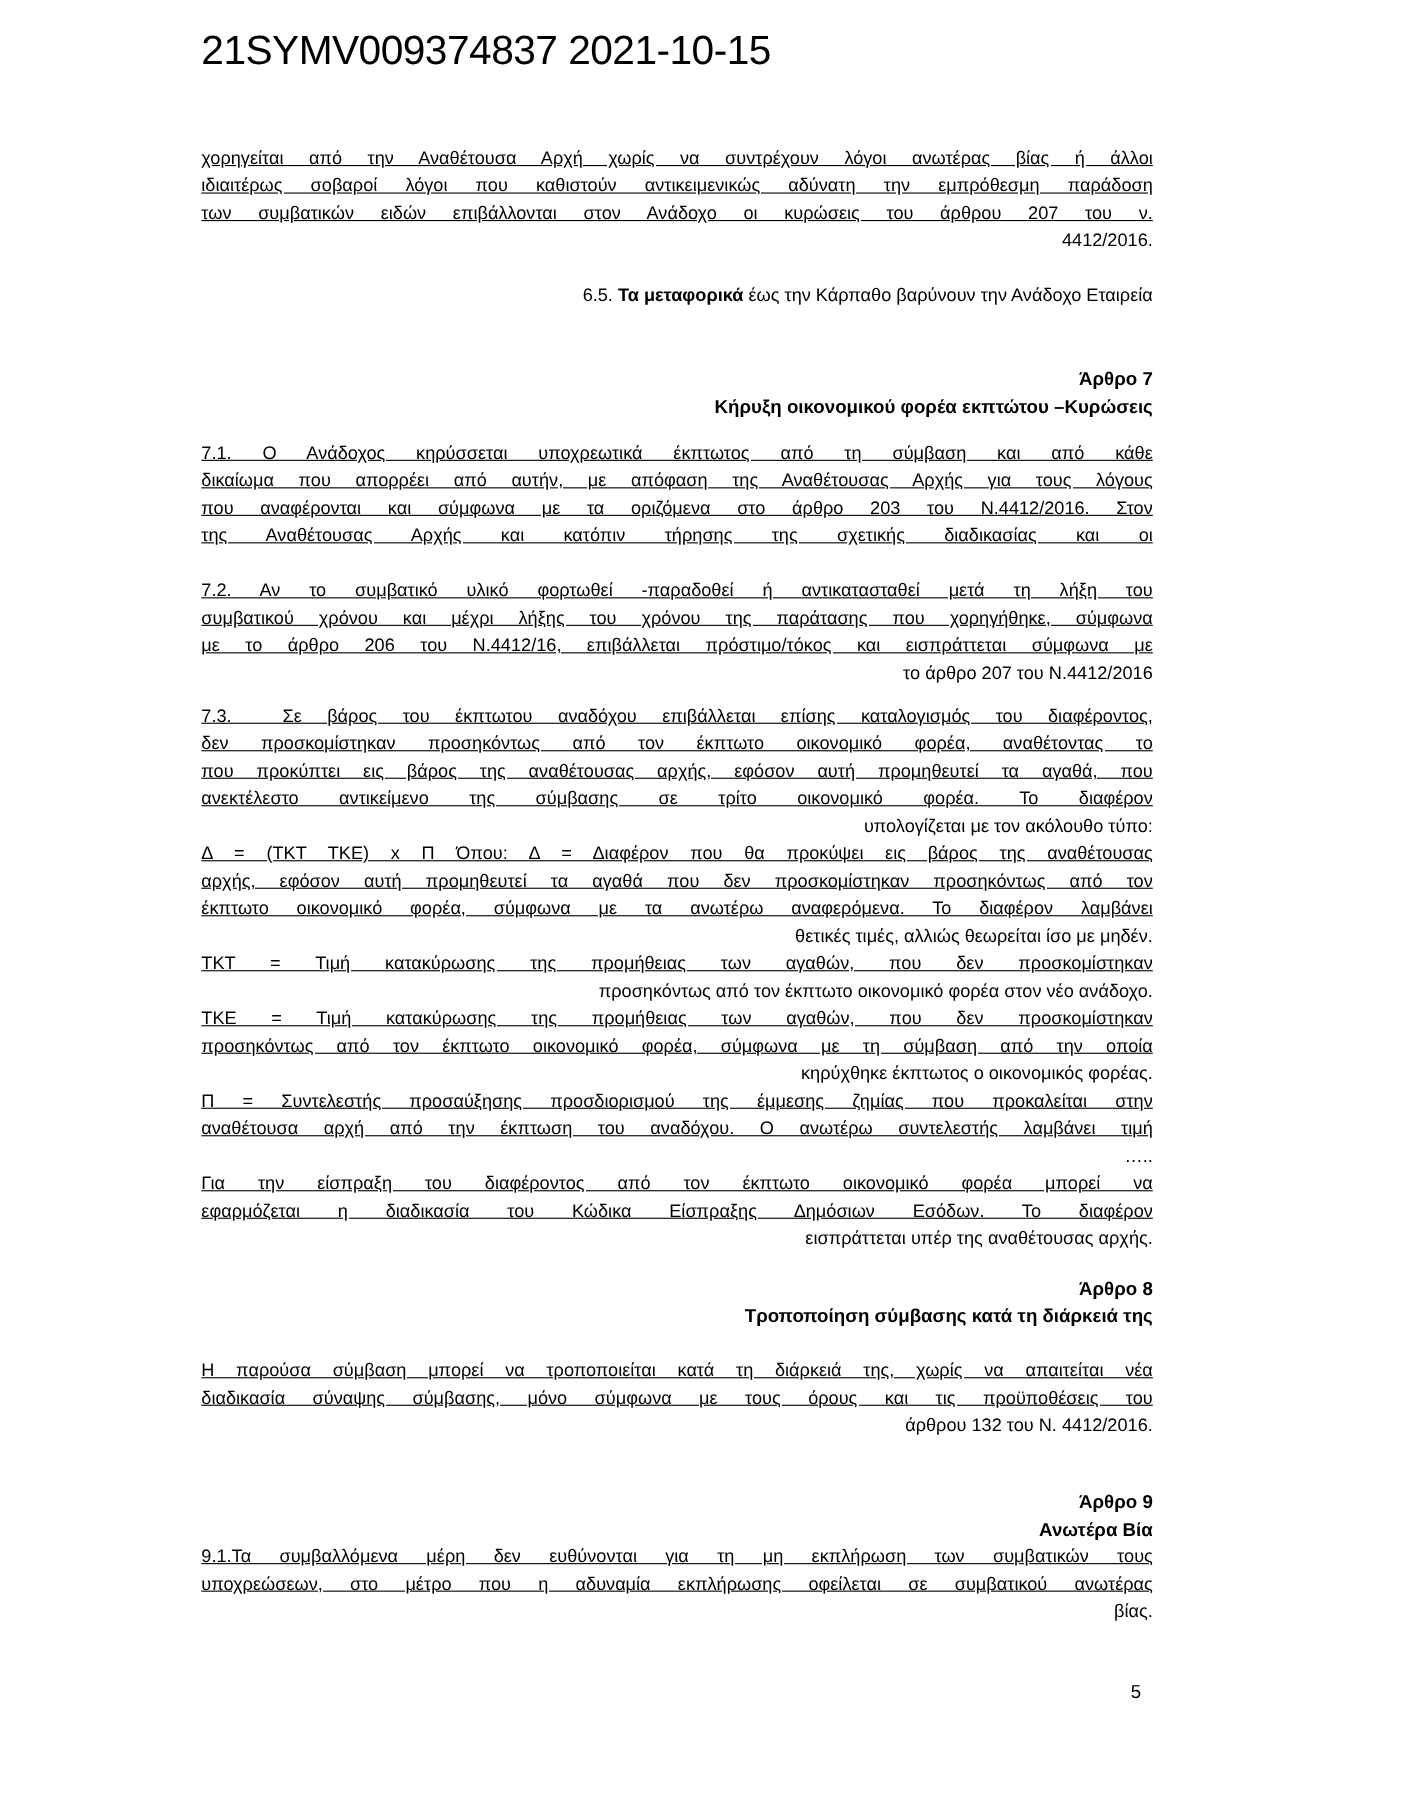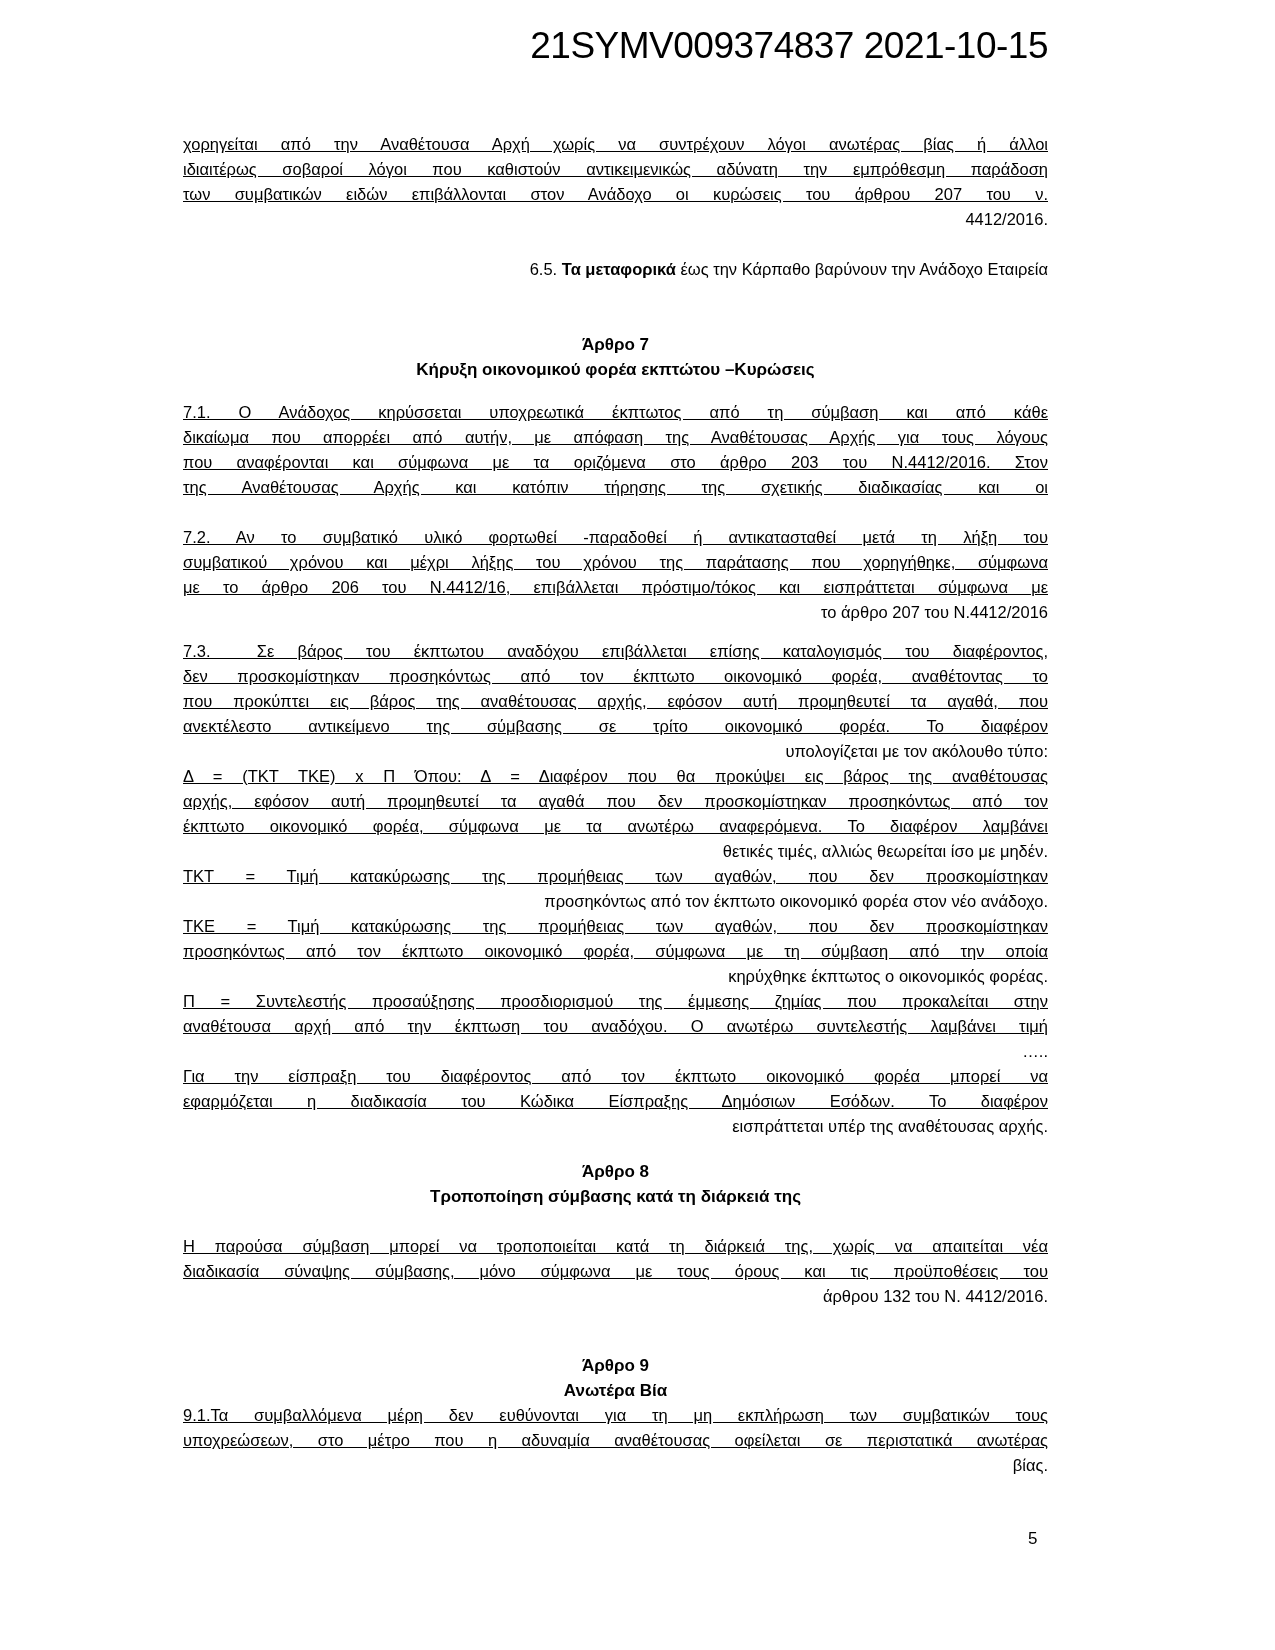--- a/index.html
+++ b/index.html
@@ -7,21 +7,21 @@
     width:1275px;height:1650px;
     background:#ffffff;color:#000000;
     font-family:"Liberation Sans","DejaVu Sans",sans-serif;
     position:relative;overflow:hidden;
   }
   .column{
     position:absolute;left:183px;top:0;width:865px;
   }
   .doc-header{
     padding-top:24px;
-    text-align:right;
+    text-align:left;
     font-size:37px;
     letter-spacing:-0.5px;
     line-height:44px;
     white-space:nowrap;
   }
   .block{margin:0;}
   .ln{
     font-size:16.5px;
     line-height:25px;
     white-space:normal;
@@ -30,21 +30,21 @@
     text-align:justify;
     text-align-last:justify;
     text-justify:inter-word;
     text-decoration:underline;
   }
   .ll{text-align:right;}
   .p-intro{margin-top:64px;}
   .s65{margin-top:25px;}
   .s65 .b{font-weight:bold;}
   .art-heading{
-    text-align:center;
+    text-align:right;
     font-weight:bold;
     font-size:17px;
     line-height:25px;
   }
   .art7{margin-top:50px;}
   .p71{margin-top:18px;}
   .p72{margin-top:25px;}
   .p73{margin-top:14px;}
   .art8{margin-top:20px;}
   .p8{margin-top:25px;}
@@ -129,19 +129,19 @@
     <div class="ln ll">άρθρου 132 του Ν. 4412/2016.</div>
   </div>
 
   <div class="block art9">
     <div class="art-heading">Άρθρο 9</div>
     <div class="art-heading">Ανωτέρα Βία</div>
   </div>
 
   <div class="block p91">
     <div class="ln jl">9.1.Τα συμβαλλόμενα μέρη δεν ευθύνονται για τη μη εκπλήρωση των συμβατικών τους</div>
-    <div class="ln jl">υποχρεώσεων, στο μέτρο που η αδυναμία αναθέτουσας οφείλεται σε περιστατικά ανωτέρας</div>
+    <div class="ln jl">υποχρεώσεων, στο μέτρο που η αδυναμία εκπλήρωσης οφείλεται σε συμβατικού ανωτέρας</div>
     <div class="ln ll">βίας.</div>
   </div>
 
 </div>
 
 <div class="page-num">5</div>
 
 </body></html>

